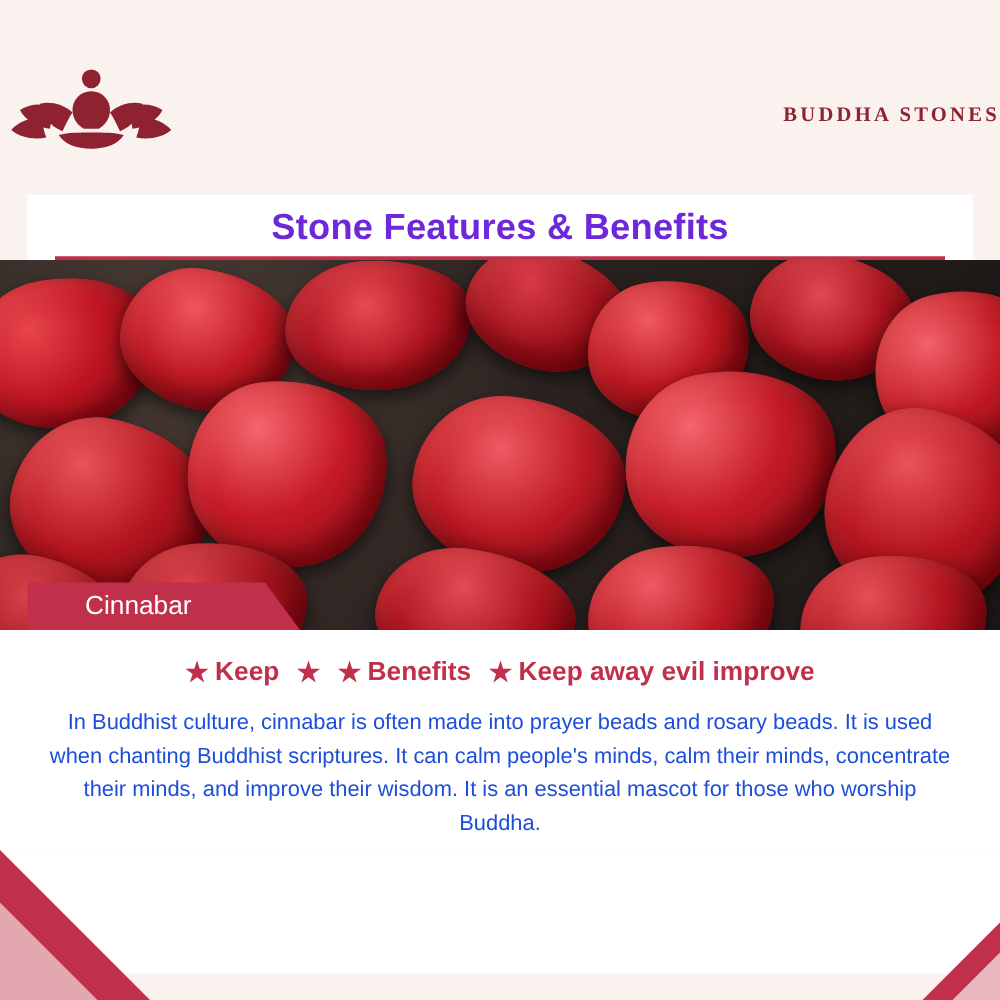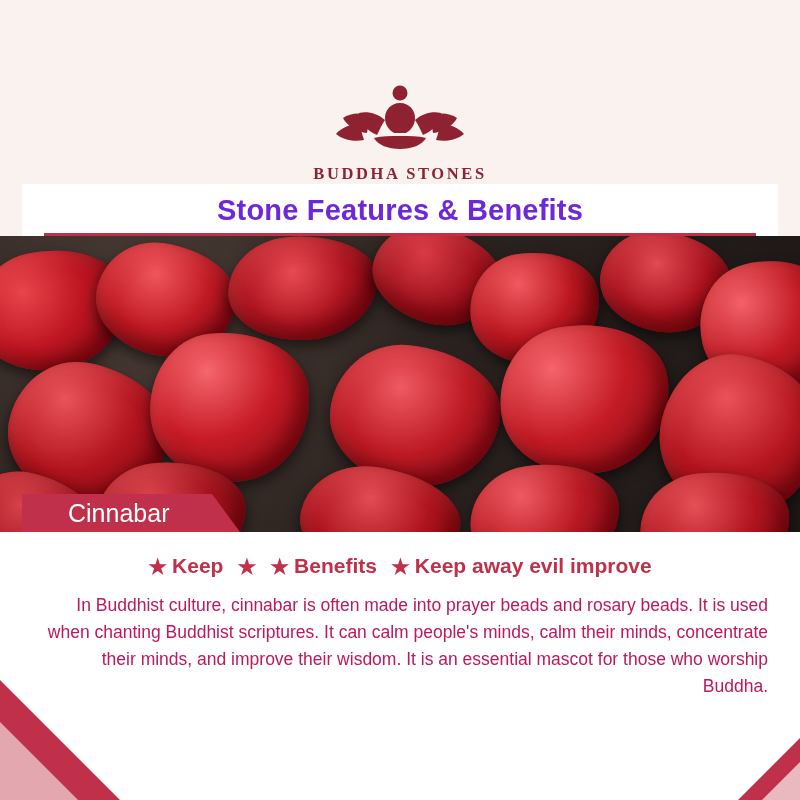--- a/index.html
+++ b/index.html
@@ -65,26 +65,26 @@
   }
   .corner-br2 {
     bottom: 0; right: 0;
     border-bottom: 38px solid #e9b9bf;
     border-left: 38px solid transparent;
   }
 
   
   .header {
     position: relative;
-    height: 184px;
+    height: 156px;
     background: #faf2ef;
     display: flex;
-    flex-direction: column;
-    align-items: center;
-    justify-content: flex-end;
+    flex-direction: row;
+    align-items: center;
+    justify-content: space-between;
     padding-top: 26px;
     box-sizing: border-box;
     z-index: 7;
   }
   .logo-mark {
     width: 146px;
     height: 82px;
     display: block;
   }
   .brand-name {
@@ -148,21 +148,21 @@
     left: 22px;
     bottom: 0;
     height: 38px;
     min-width: 190px;
     background: #c0304a;
     color: #ffffff;
     display: flex;
     align-items: center;
     padding-left: 46px;
     padding-right: 34px;
-    font-size: 25px;
+    font-size: 21px;
     box-sizing: border-box;
     z-index: 5;
   }
   .label-ribbon:after {
     content: "";
     position: absolute;
     right: -28px;
     top: 0;
     width: 0; height: 0;
     border-bottom: 38px solid #c0304a;
@@ -193,22 +193,22 @@
     gap: 5px;
   }
   .star {
     color: #c0304a;
     font-size: 21px;
     line-height: 1;
   }
   .desc {
     font-size: 17.5px;
     line-height: 1.55;
-    color: #be185d;
-    text-align: right;
+    color: #1d4ed8;
+    text-align: center;
   }
   .footer-space {
     height: 96px;
     background: #ffffff;
   }
 </style>
 </head>
 <body>
 
 <div class="page">

